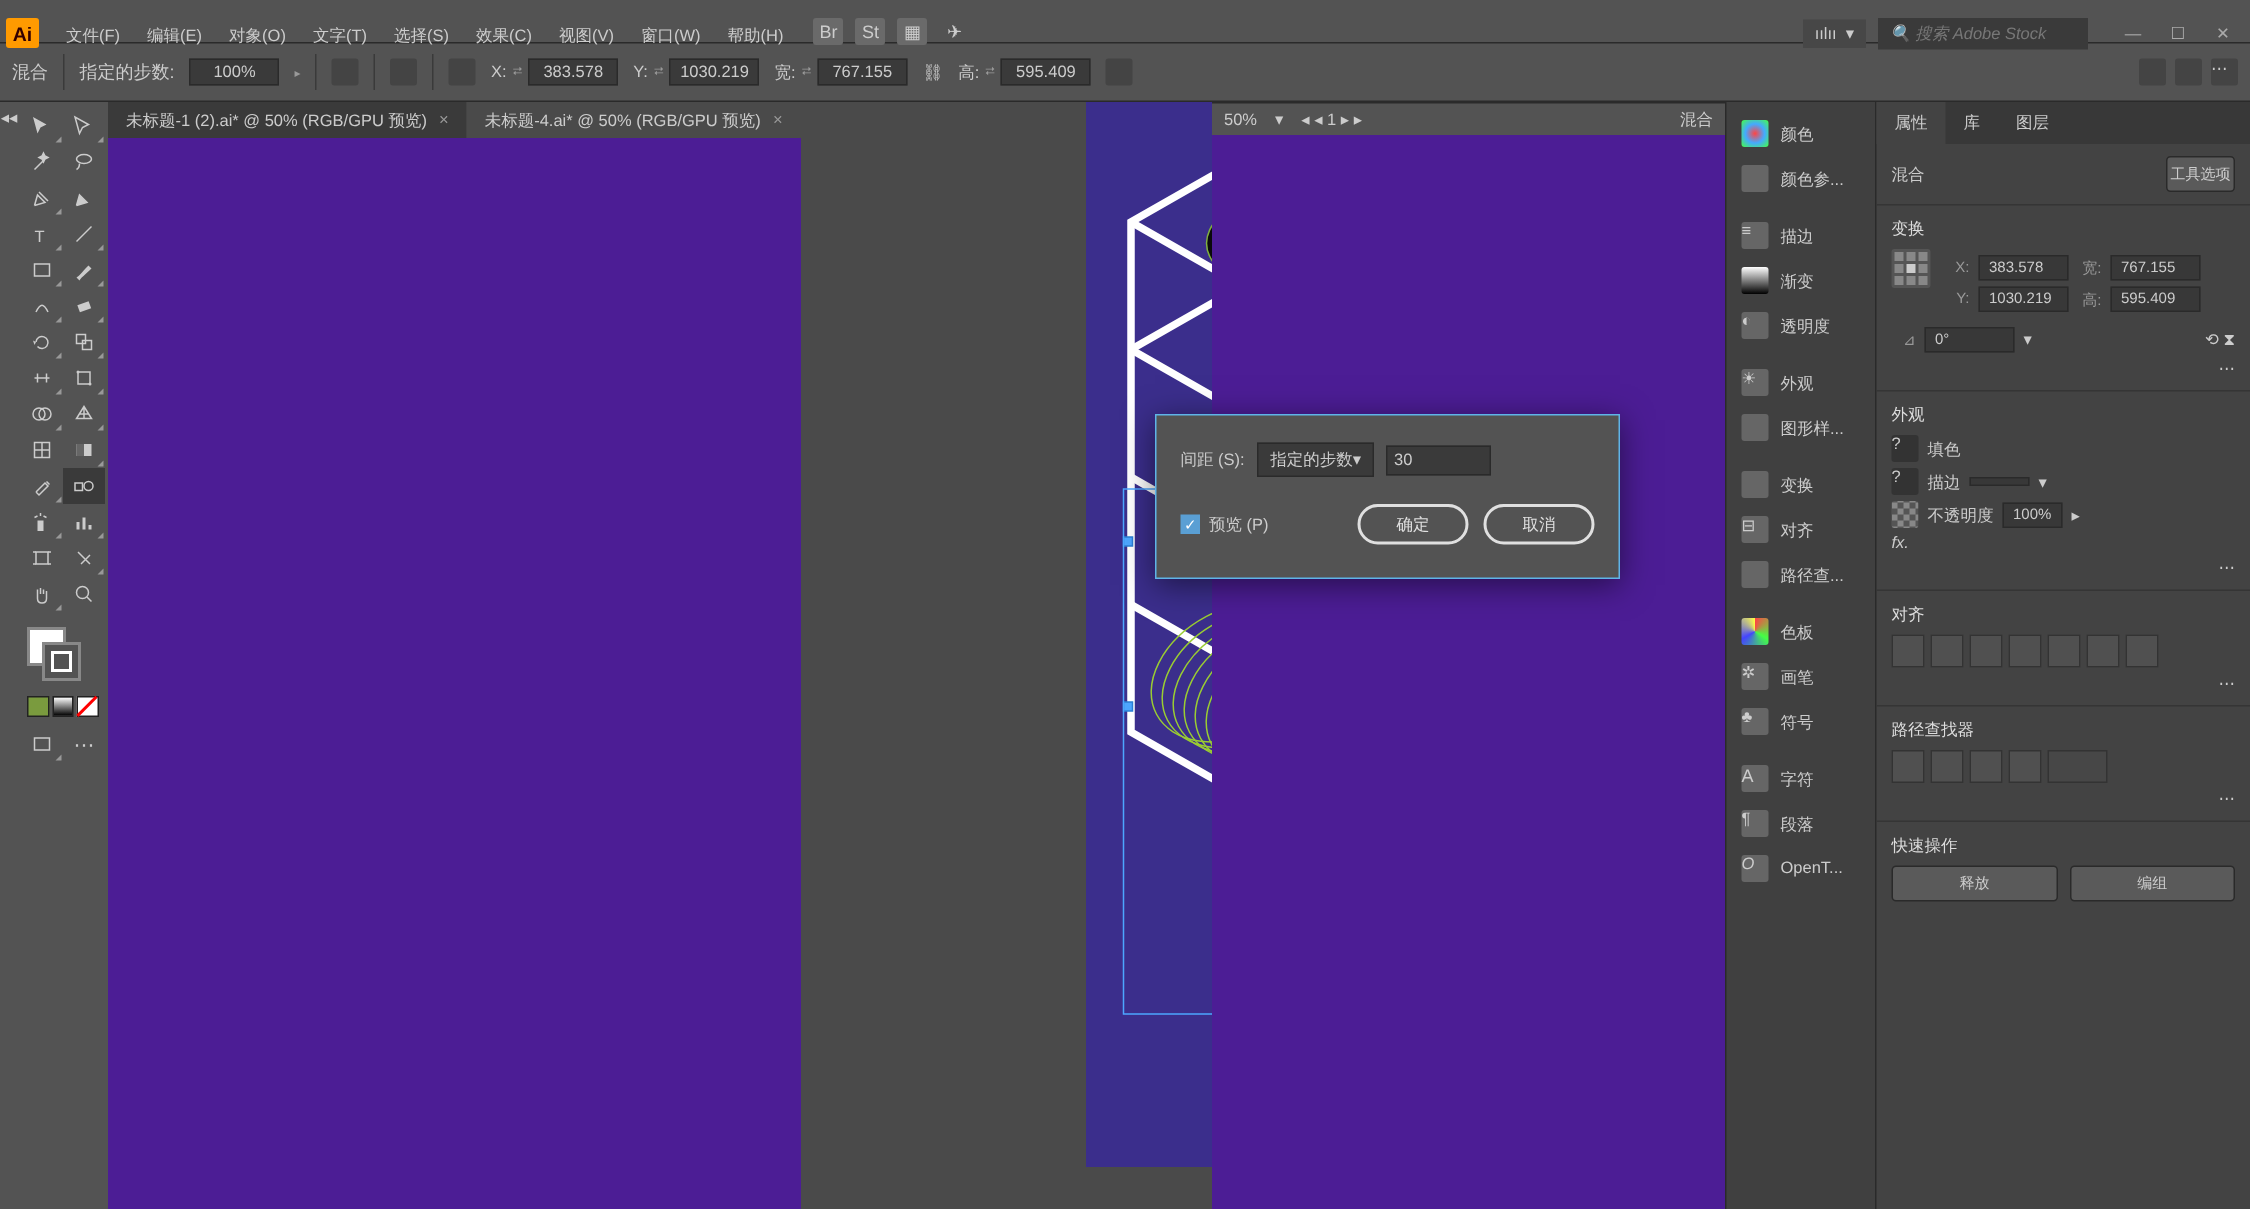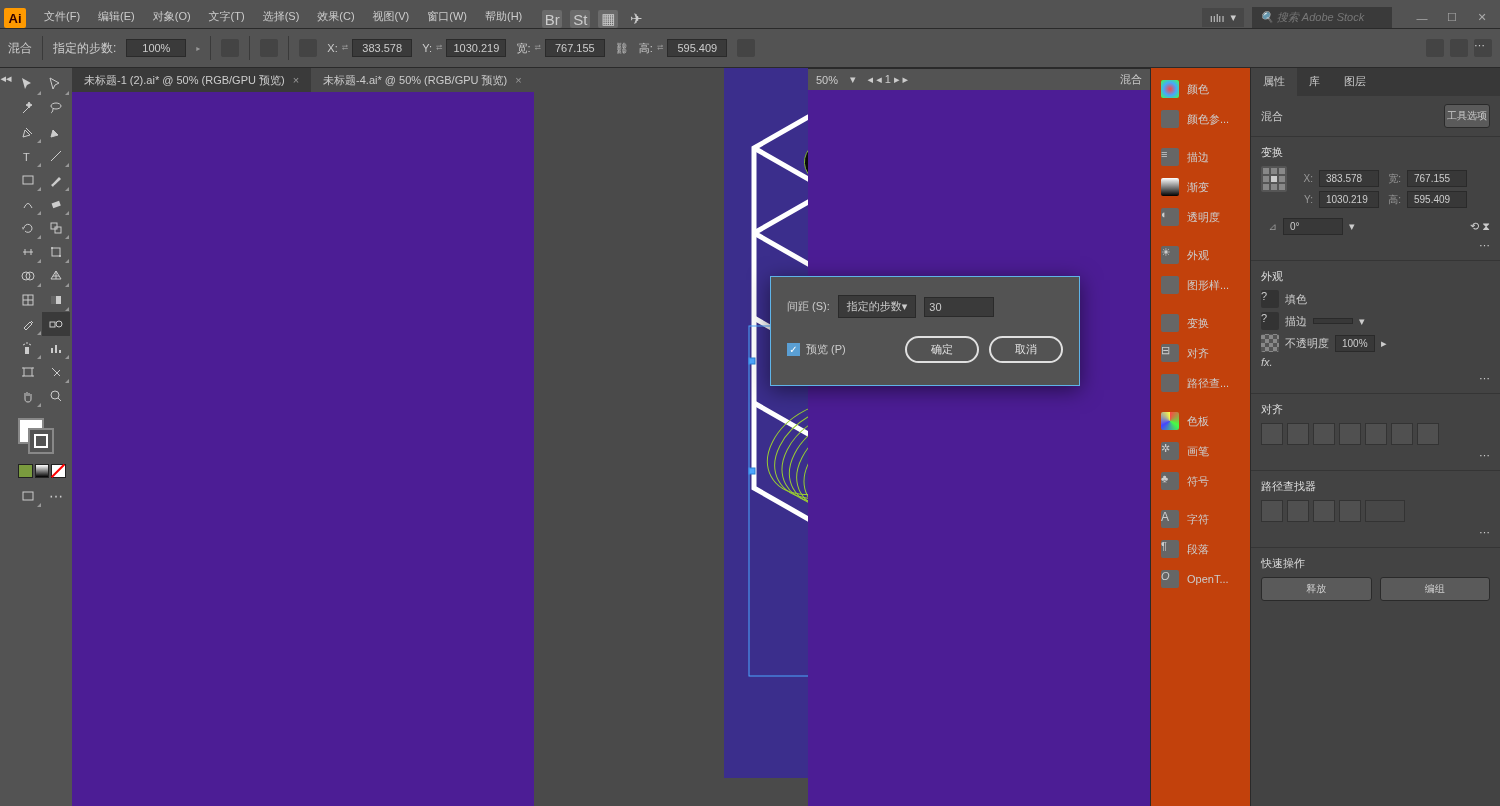--- a/index.html
+++ b/index.html
@@ -1,21 +1,21 @@
 <!DOCTYPE html>
 <html><head>
 <meta charset="utf-8">
 <style>
 *{margin:0;padding:0;box-sizing:border-box;font-family:"Microsoft YaHei",sans-serif;font-size:11px;color:#ccc;user-select:none}
 body{background:#535353;width:1500px;height:806px;overflow:hidden;position:relative}
-.menubar{height:28px;background:#535353;display:flex;align-items:flex-end;padding:0 4px;gap:2px}
+.menubar{height:28px;background:#535353;display:flex;align-items:flex-start;padding:12px 4px;gap:2px}
 .ai-logo{width:22px;height:20px;background:#ff9a00;color:#330000;font-weight:bold;font-size:13px;display:flex;align-items:center;justify-content:center;border-radius:2px;margin-right:8px}
 .menu-item{padding:4px 8px;cursor:pointer}
 .menu-icons{margin-left:10px;display:flex;gap:8px;align-items:center}
-.menu-icon{width:20px;height:18px;background:#6a6a6a;border-radius:2px;display:flex;align-items:center;justify-content:center;font-size:15px}
+.menu-icon{width:20px;height:18px;background:#6a6a6a;border-radius:2px;display:flex;align-items:center;justify-content:center;font-size:12px}
 .workspace-sel{margin-left:auto;display:flex;align-items:center;gap:8px}
 .workspace-dd{padding:3px 8px;background:#474747;display:flex;align-items:center;gap:6px}
 .search-box{padding:3px 8px;background:#3a3a3a;width:140px;color:#888;font-style:italic}
 .win-controls{display:flex;gap:2px;margin-left:8px}
 .win-btn{width:28px;height:20px;display:flex;align-items:center;justify-content:center;color:#aaa;cursor:pointer}
 .controlbar{height:40px;background:#535353;border-top:1px solid #2a2a2a;border-bottom:1px solid #2a2a2a;display:flex;align-items:center;padding:0 8px;gap:10px}
 .cb-label{font-size:12px}
 .cb-sep{width:1px;height:24px;background:#3a3a3a}
 .cb-field{display:flex;align-items:center;gap:4px}
 .cb-input{background:#3a3a3a;padding:2px 6px;width:60px;text-align:center;border:1px solid #2a2a2a}
@@ -36,21 +36,21 @@
 .mini-colors{display:flex;gap:2px;margin-top:4px;padding:0 4px}
 .mini-c{width:16px;height:14px;border:1px solid #222}
 .workspace{flex:1;display:flex;flex-direction:row;background:#4c1d95}
 .tabs{height:24px;background:#424242;display:flex;align-items:center}
 .tab{padding:0 12px;height:24px;display:flex;align-items:center;gap:8px;background:#3a3a3a;cursor:pointer}
 .tab.active{background:#4a4a4a}
 .tab-close{color:#999;cursor:pointer}
 .canvas-area{flex:1;background:#4a4a4a;position:relative;overflow:hidden}
 .artboard{position:absolute;left:190px;top:0;width:480px;height:710px;background:#3b2e8c}
 .statusbar{height:22px;background:#535353;display:flex;align-items:center;padding:0 8px;gap:12px;font-size:10px;border-top:1px solid #2a2a2a}
-.right-col{width:100px;background:#c2410c;border-left:1px solid #2a2a2a;padding:6px}
+.right-col{width:100px;background:#404040;border-left:1px solid #2a2a2a;padding:6px}
 .rc-item{display:flex;align-items:center;gap:8px;padding:6px 4px;cursor:pointer}
 .rc-icon{width:18px;height:18px;background:#666;border-radius:2px;flex-shrink:0}
 .props{width:250px;background:#434343;border-left:1px solid #2a2a2a;display:flex;flex-direction:column}
 .p-tabs{display:flex;height:28px;background:#383838}
 .p-tab{padding:6px 12px;cursor:pointer}
 .p-tab.active{background:#434343}
 .p-section{padding:8px 10px;border-bottom:1px solid #353535}
 .p-title{font-size:11px;margin-bottom:6px;color:#ddd}
 .p-row{display:flex;align-items:center;gap:6px;margin:4px 0}
 .p-lbl{width:16px;text-align:right;font-size:10px;color:#999}

